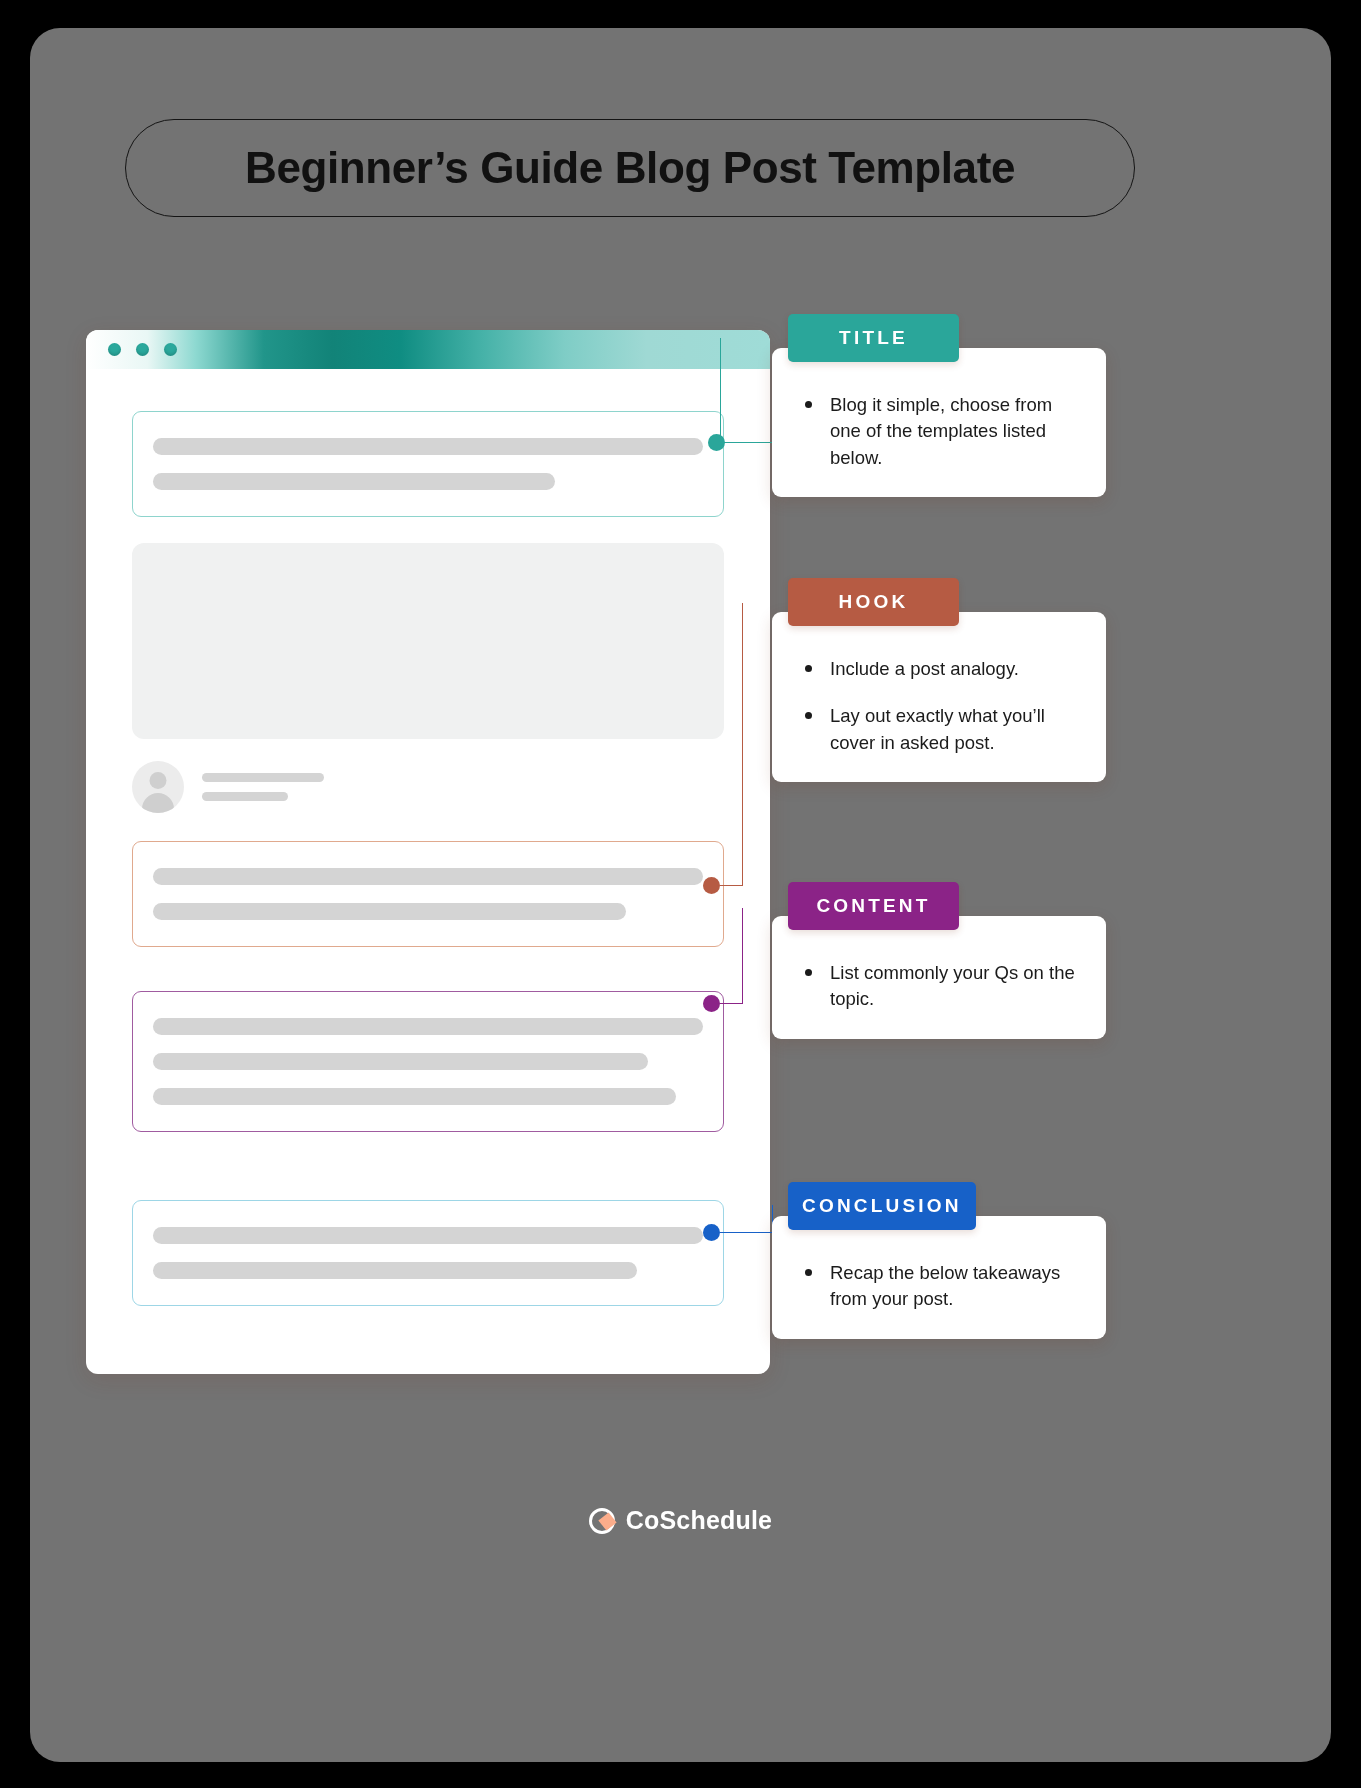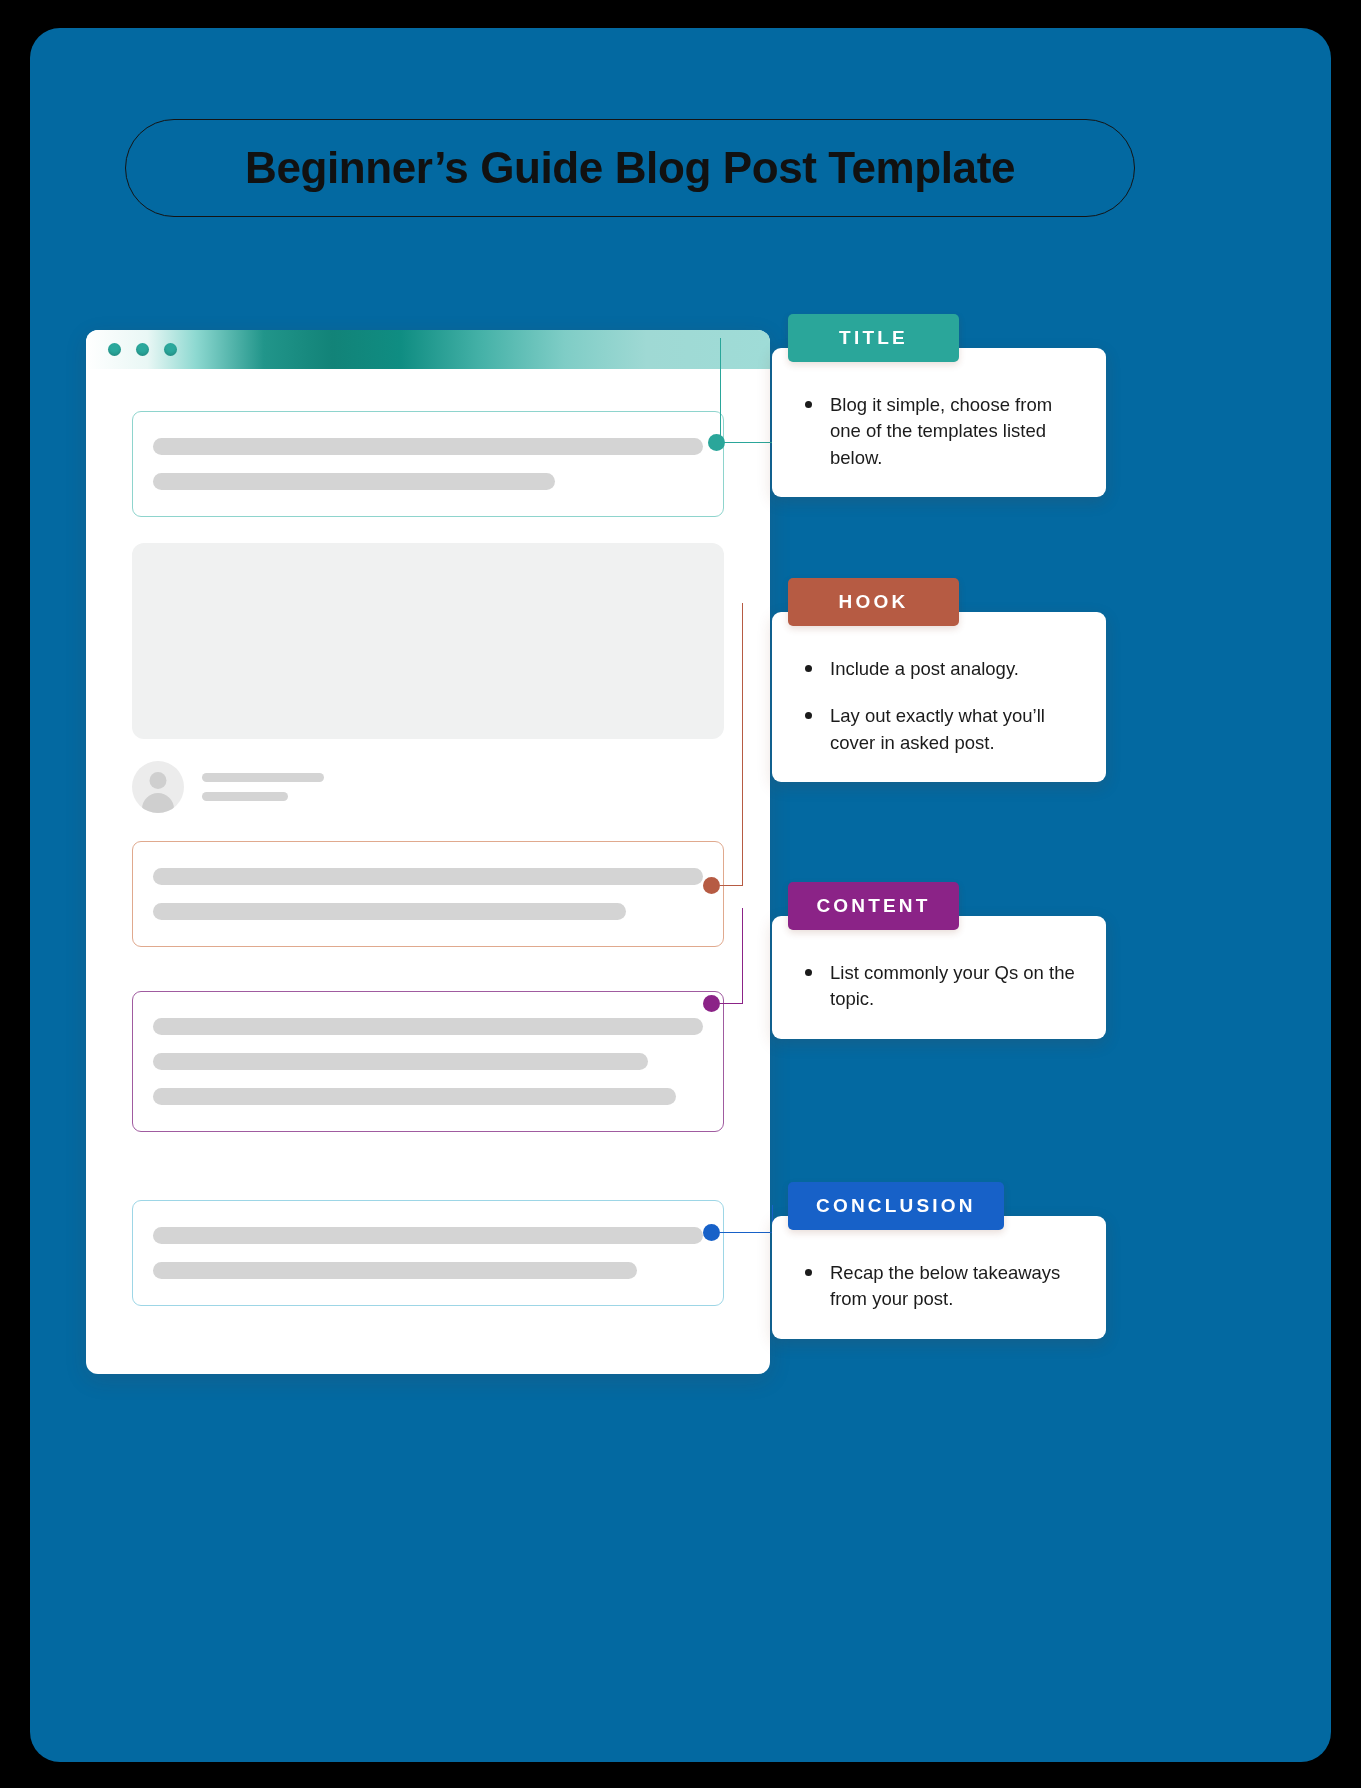--- a/index.html
+++ b/index.html
@@ -14,21 +14,21 @@
     position: relative;
     width: 1361px; height: 1788px;
     background: #000;
   }
 
   
   .canvas {
     position: absolute;
     left: 30px; top: 28px;
     width: 1301px; height: 1734px;
-    background: #0369a1;
+    background: #737373;
     border-radius: 30px;
   }
 
   
   .title-pill {
     position: absolute;
     left: 95px; top: 91px;
     width: 1010px; height: 98px;
     border: 1.6px solid #141414;
     border-radius: 49px;
@@ -155,21 +155,21 @@
   .callout { position: absolute; }
   .callout-badge {
     position: absolute;
     left: 16px; top: 0;
     height: 48px;
     min-width: 171px;
     border-radius: 5px;
     display: flex;
     align-items: center;
     justify-content: center;
-    padding: 0 28px;
+    padding: 0 14px;
     z-index: 3;
     box-shadow: 0 3px 7px rgba(120,50,25,0.16);
   }
   .callout-badge-text {
     color: #ffffff;
     font-size: 19px;
     font-weight: 700;
     letter-spacing: 3.2px;
     white-space: nowrap;
   }
@@ -346,15 +346,19 @@
       <div class="callout-badge" style="background:#1761C8">
         <span class="callout-badge-text">CONCLUSION</span>
       </div>
       <div class="callout-card">
         <ul>
           <li>Recap the below takeaways from your post.</li>
         </ul>
       </div>
     </div>
 
+    <div class="footer">
+      <span class="logo-mark"></span>
+      <span class="logo-text">CoSchedule</span>
+    </div>
 
   </div>
 </div>
 
 </body></html>

